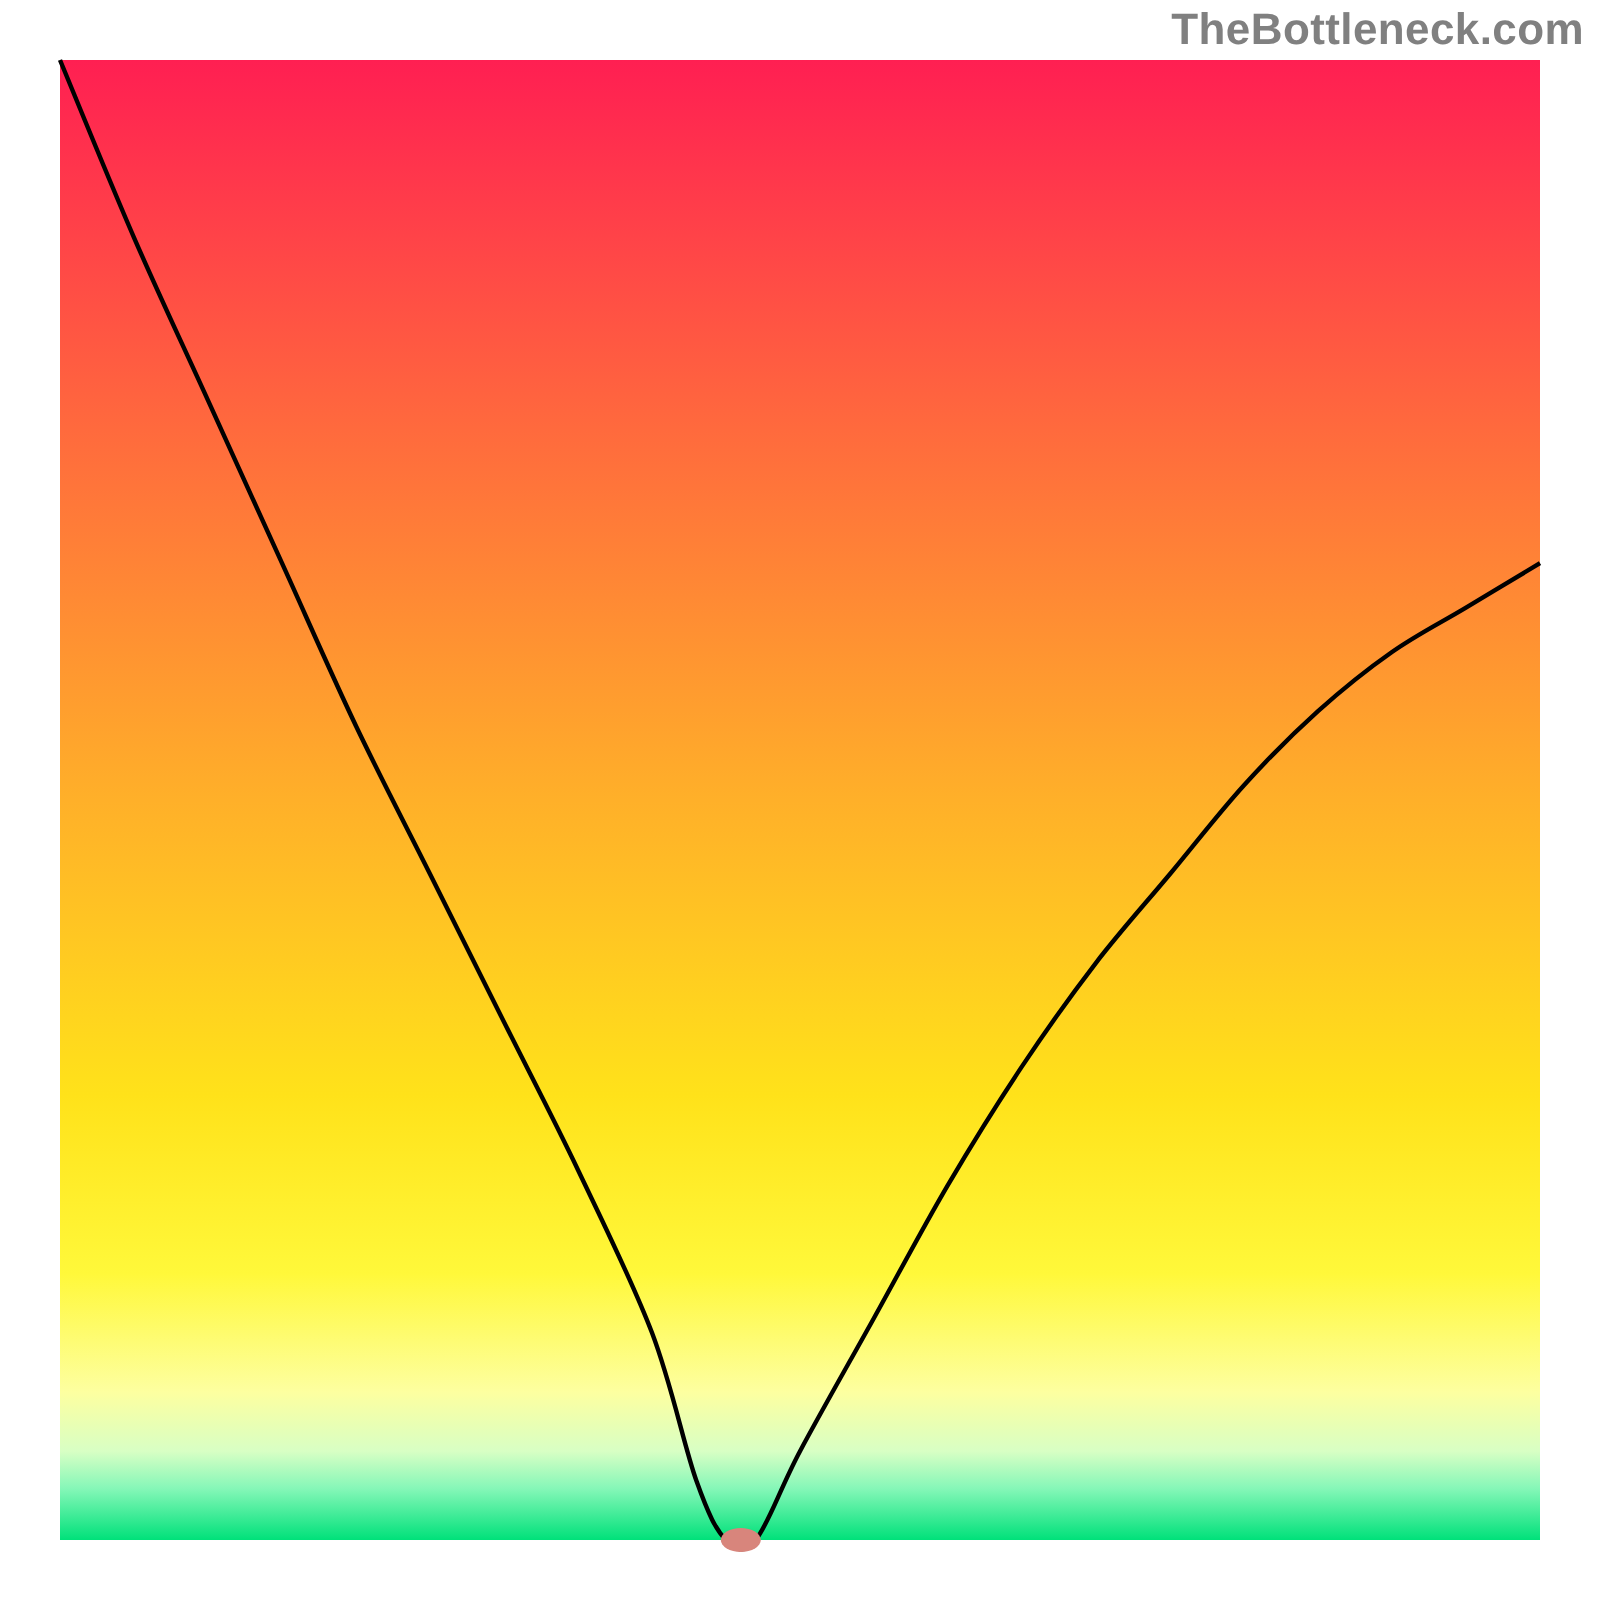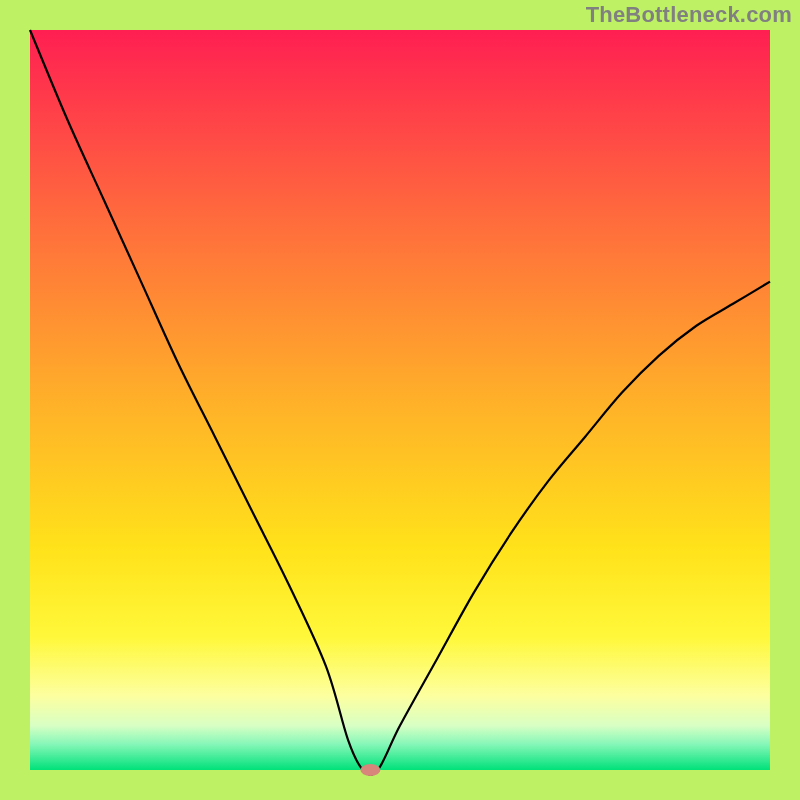--- a/index.html
+++ b/index.html
@@ -8,21 +8,21 @@
     width: 800px;
     height: 800px;
     overflow: hidden;
     font-family: Arial, Helvetica, sans-serif;
     background: #000;
   }
   .frame {
     position: relative;
     width: 800px;
     height: 800px;
-    background: #bef264;
+    background: #ffffff;
   }
   .watermark {
     position: absolute;
     top: 2px;
     right: 8px;
     color: #808080;
     font-size: 22px;
     font-weight: 600;
     letter-spacing: 0.2px;
     z-index: 20;

